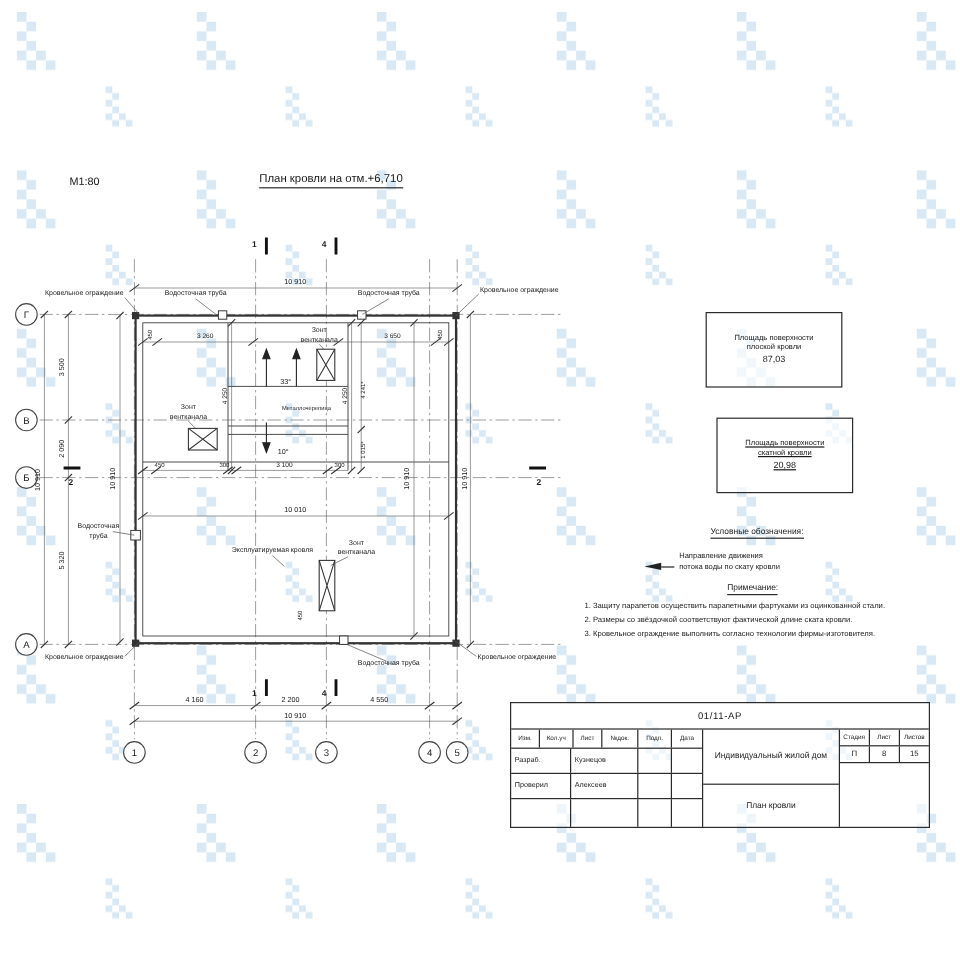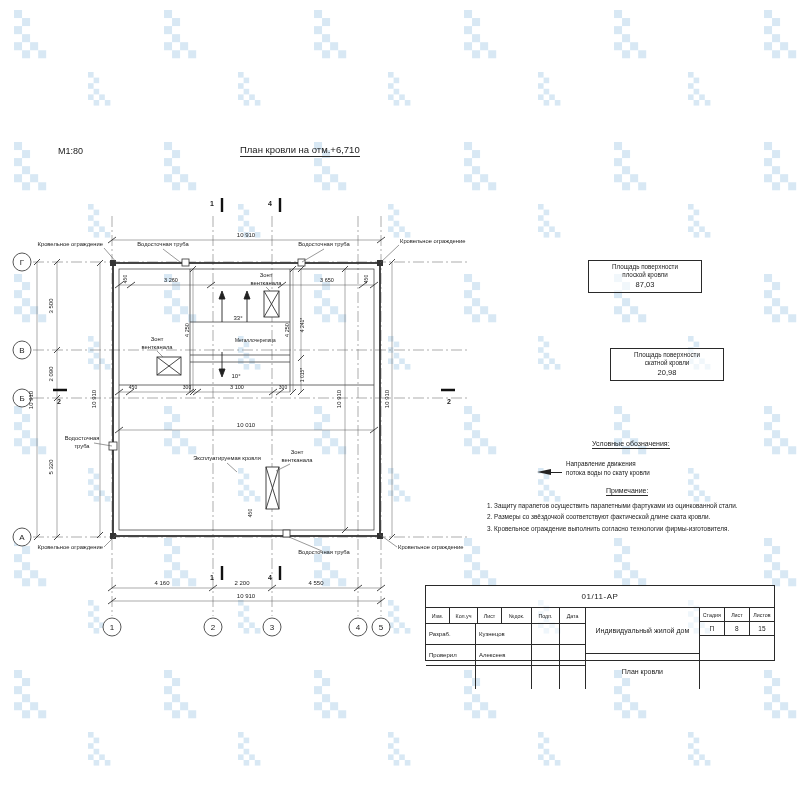--- a/index.html
+++ b/index.html
@@ -1,40 +1,40 @@
 <!DOCTYPE html>
 <html><head>
 <meta charset="utf-8">
 <style>
   html,body{margin:0;padding:0;background:#fff;}
   .page{position:relative;width:800px;height:800px;background:#ffffff;overflow:hidden;
         font-family:"Liberation Sans",sans-serif;color:#1a1a1a;border-radius:20px;}
   .abs{position:absolute;}
   .u{border-bottom:0.8px solid #2a2a2a;padding-bottom:1px;}
   .scale-label{left:58px;top:146px;font-size:9px;}
-  .main-title{left:192px;top:144px;font-size:9.5px;padding-left:48px;}
+  .main-title{left:168px;top:144px;font-size:9.5px;padding-left:48px;}
   svg text{fill:#1a1a1a;font-family:"Liberation Sans",sans-serif;}
   .t48{font-size:4.8px}.t5{font-size:5px}.t55{font-size:5.5px}.t58{font-size:5.8px}
   .t6{font-size:6px}.t8{font-size:8px}
   .secn{font-size:7px;font-weight:bold}
   
   .area-box{width:110px;border:1px solid #2a2a2a;text-align:center;font-size:6.3px;
-            line-height:1.3;padding:2px 1px;background:rgba(255,255,255,.65);}
+            line-height:1.3;padding:17px 1px;background:rgba(255,255,255,.65);}
   .area-box .value{font-size:7.5px;margin-top:1px;}
   .legend-heading{left:592px;top:440px;font-size:7px;}
   .legend-text{left:566px;top:460px;width:110px;font-size:6.3px;line-height:1.35;}
   .flow-arrow{left:537px;top:469px;display:flex;align-items:center;}
   .flow-arrow .tri{width:0;height:0;border-top:3.5px solid transparent;
                    border-bottom:3.5px solid transparent;border-right:14px solid #222;}
   .flow-arrow .shaft{width:11px;height:1px;background:#222;}
   .notes-heading{left:606px;top:487px;font-size:7px;}
   .notes-list{left:487px;top:501px;width:262px;font-size:6.4px;line-height:1.45;}
   .notes-list div{margin-bottom:2px;}
   
-  .tb{left:425px;top:585px;width:350px;height:76px;border:1.5px solid #2a2a2a;
+  .tb{left:425px;top:585px;width:350px;height:105px;border:1.5px solid #2a2a2a;
       box-sizing:border-box;font-size:6.5px;background:rgba(255,255,255,.6);}
   .tb *{box-sizing:border-box;}
   .tb-doc{height:22px;border-bottom:1px solid #2a2a2a;display:flex;align-items:center;
           justify-content:center;font-size:8px;letter-spacing:.5px;}
   .tb-body{display:flex;height:81px;}
   .tb-left{width:160px;border-right:1px solid #2a2a2a;}
   .tb-hrow{display:flex;height:16px;border-bottom:1px solid #2a2a2a;}
   .tb-hrow span{border-right:1px solid #2a2a2a;display:flex;align-items:center;
                 justify-content:center;font-size:5.3px;}
   .tb-hrow span:last-child{border-right:none;}
@@ -239,21 +239,21 @@
     <text class="t48" x="235" y="342" text-anchor="start">Металлочерепица</text>
     <text class="t6" x="238" y="320" text-anchor="middle">33°</text>
     <text class="t6" x="236" y="378" text-anchor="middle">10°</text>
   </svg>
 
   <div class="abs area-box" style="left:588px;top:260px;">
     <div>Площадь поверхности</div>
     <div>плоской кровли</div>
     <div class="value">87,03</div>
   </div>
-  <div class="abs area-box" style="left:610px;top:348px;">
+  <div class="abs area-box" style="left:597px;top:348px;text-decoration:underline;">
     <div>Площадь поверхности</div>
     <div>скатной кровли</div>
     <div class="value">20,98</div>
   </div>
 
   <div class="abs legend-heading">
     <span class="u">Условные обозначения:</span>
   </div>
   <div class="abs flow-arrow">
     <span class="tri"></span>

